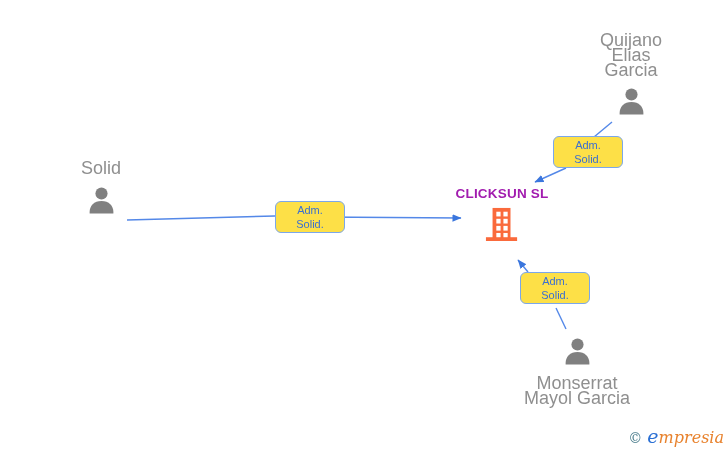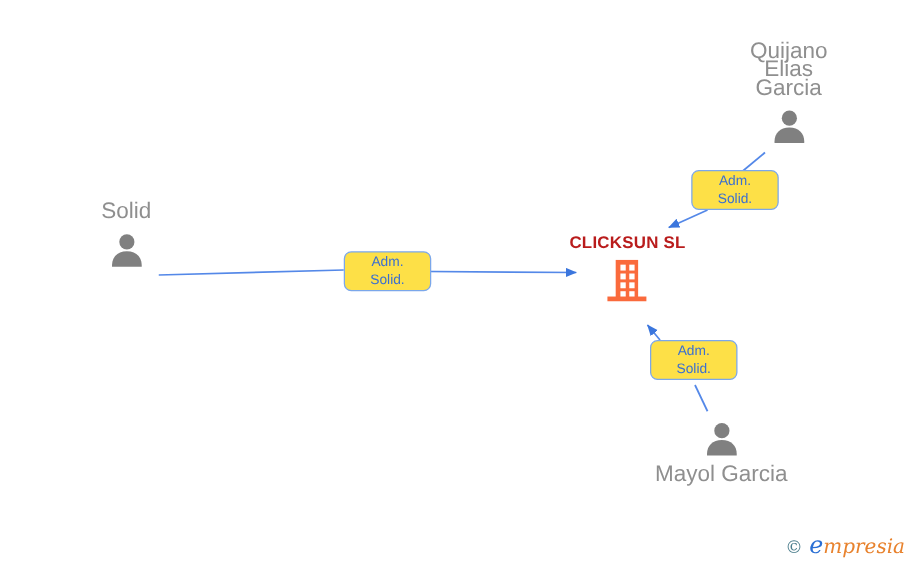--- a/index.html
+++ b/index.html
@@ -7,21 +7,21 @@
     position:relative;width:728px;height:450px;background:#ffffff;
     font-family:"Liberation Sans", sans-serif;overflow:hidden;
   }
   .edges{position:absolute;left:0;top:0;width:728px;height:450px;}
   .edges line{stroke:#5488e8;stroke-width:1.4;}
   .node{position:absolute;text-align:center;}
   .person-name{font-size:18px;line-height:15px;color:#8f8f8f;}
   .person-icon{display:inline-block;margin-top:9px;line-height:0;}
   .person-icon svg{fill:#808080;}
   .person-icon-top{display:inline-block;line-height:0;}
-  .company-name{font-size:13.5px;font-weight:bold;color:#b91c1c;letter-spacing:.2px;}
+  .company-name{font-size:13.5px;font-weight:bold;color:#a21caf;letter-spacing:.2px;}
   .building{display:inline-block;margin-top:4px;line-height:0;}
   .edge-label{
     position:absolute;width:44px;padding:1px 12px;background:#fde047;
     border:1.5px solid #7ba7ea;border-radius:6px;text-align:center;
     font-size:11px;line-height:14px;color:#3b6fd1;box-sizing:content-box;
   }
   .watermark{
     position:absolute;right:4px;bottom:3px;
     font-family:"DejaVu Serif", serif;font-style:italic;font-size:16px;margin-top:41px;
   }
@@ -70,20 +70,21 @@
     </span>
   </div>
 
   <div class="node" style="left:512px;top:336px;width:130px;">
     <span class="person-icon-top">
       <svg width="31" height="31" viewBox="0 0 24 24" fill="#808080">
         <circle cx="12" cy="6.6" r="4.7"></circle>
         <path d="M12 12.4c-5.8 0-9.2 3.7-9.2 8.5V22h18.4v-1.1c0-4.8-3.4-8.5-9.2-8.5z"></path>
       </svg>
     </span>
+    <div class="person-name" style="margin-top:5px;">Monserrat</div>
     <div class="person-name">Mayol Garcia</div>
   </div>
 
   <div class="node" style="left:437px;top:186px;width:130px;">
     <div class="company-name">CLICKSUN SL</div>
     <span class="building">
       <svg width="34" height="38" viewBox="0 0 36 40">
         <rect x="8" y="3" width="19" height="33" fill="#fa6a3c"></rect>
         <rect x="1" y="34" width="33" height="4" fill="#fa6a3c"></rect>
         <rect x="12" y="7" width="4.5" height="5" fill="#ffffff"></rect>

